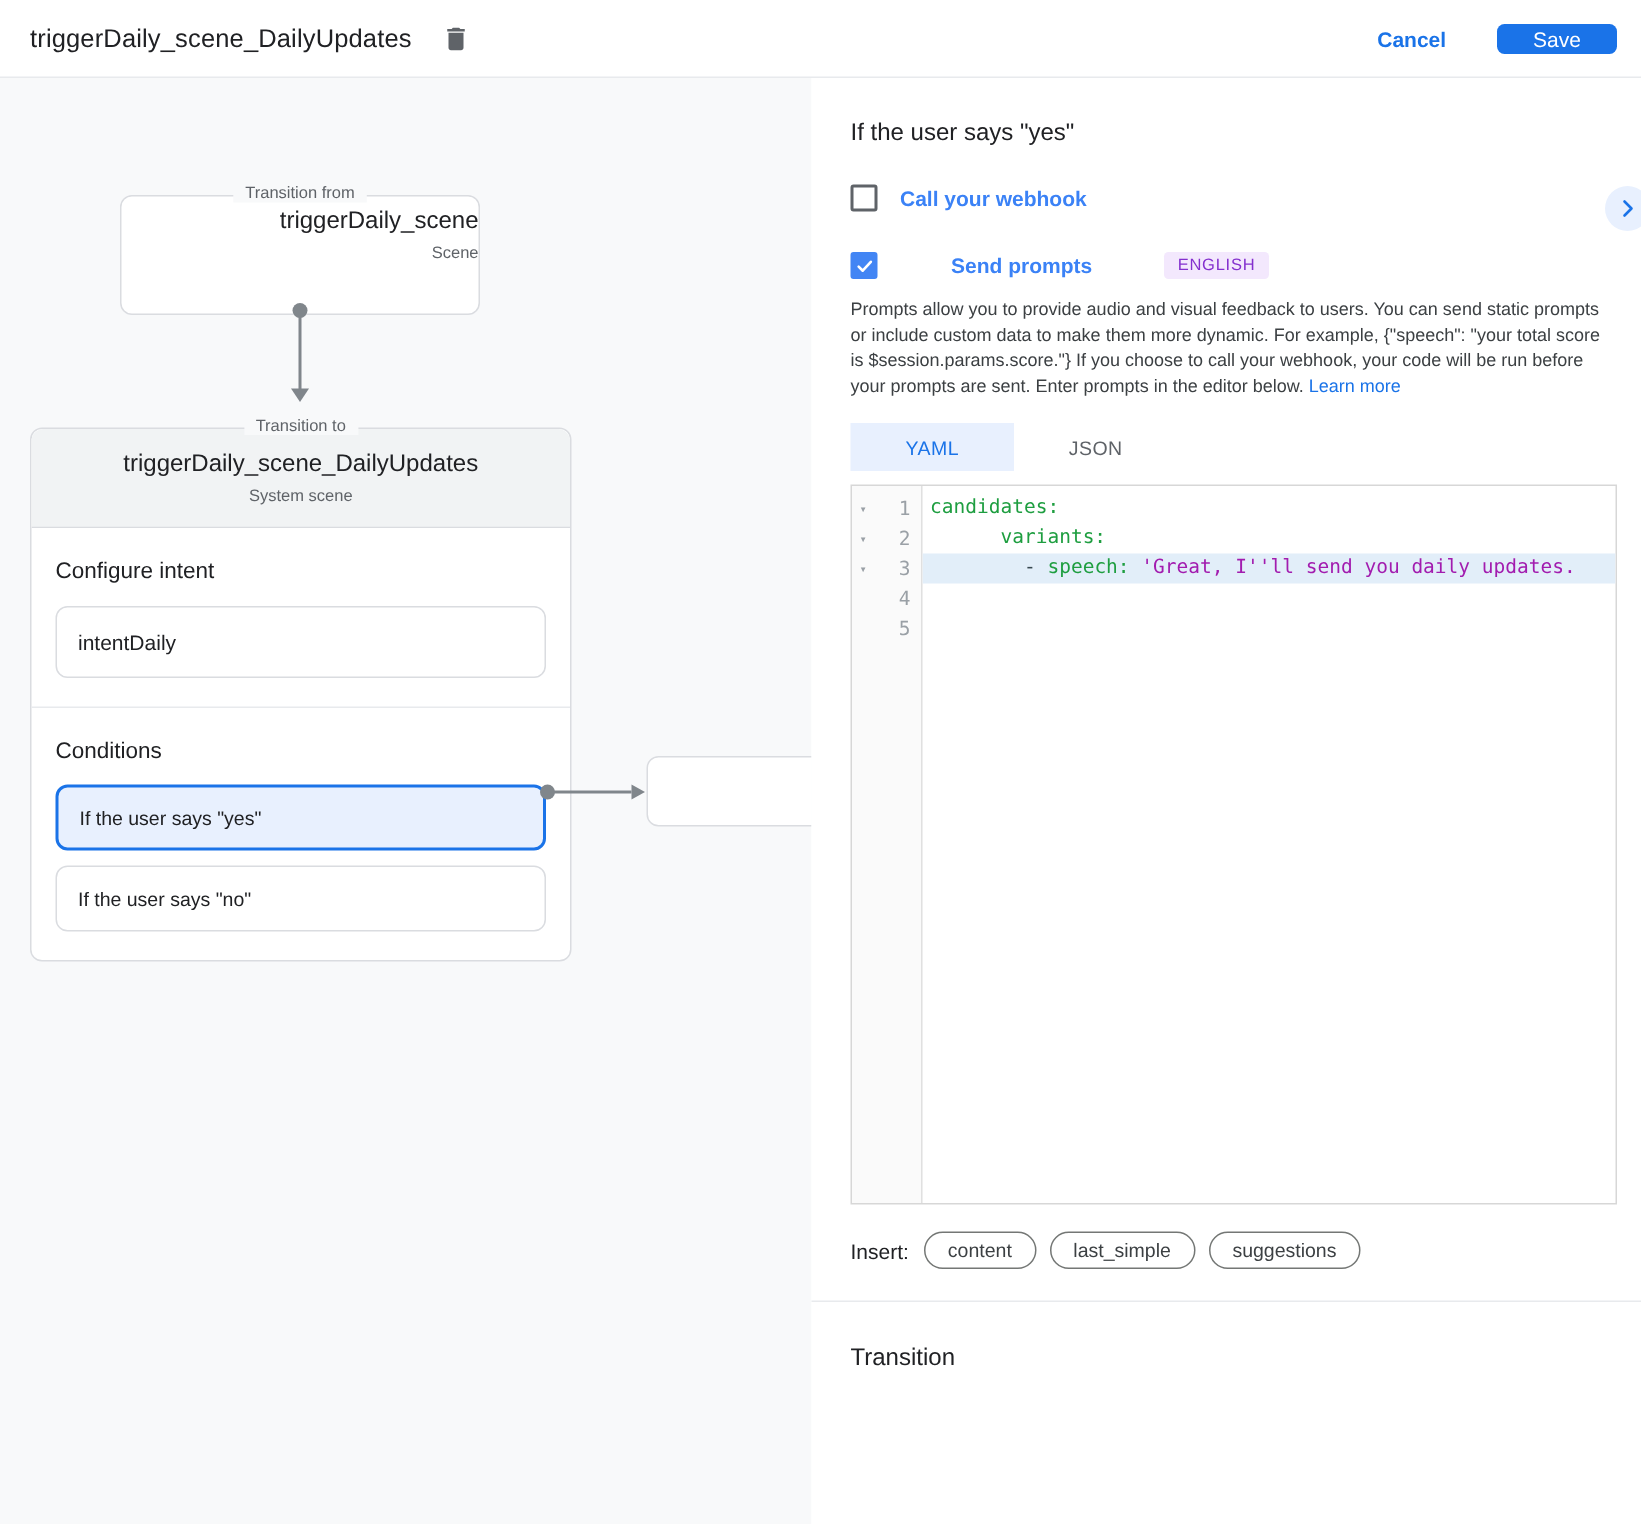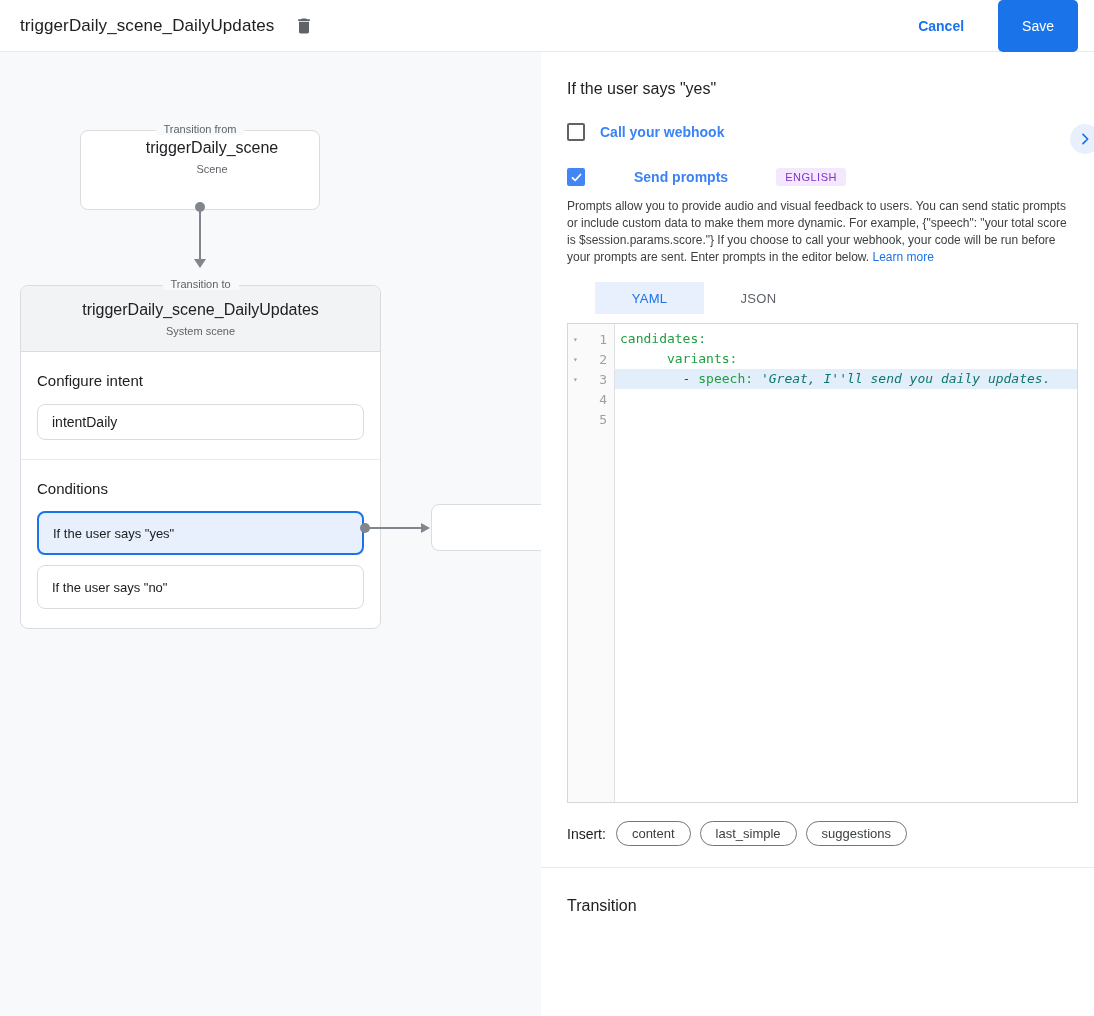--- a/index.html
+++ b/index.html
@@ -10,45 +10,45 @@
   .header { height: 52px; display: flex; align-items: center; padding: 0 16px 0 20px;
     border-bottom: 1px solid #e8eaed; background: #fff; }
   .header-title { font-size: 17px; color: #202124; letter-spacing: .1px; }
   .trash-btn { margin-left: 16px; background: none; border: none; cursor: pointer;
     display: flex; align-items: center; padding: 4px; }
   .header-spacer { flex: 1; }
   .btn-cancel { background: none; border: none; color: #1a73e8; font-size: 14px;
     font-weight: 700; padding: 8px 16px; margin-right: 18px; cursor: pointer;
     font-family: "Liberation Sans", sans-serif; }
   .btn-save { background: #1a73e8; border: none; color: #fff; font-size: 14px;
-    font-weight: 500; padding: 0 24px; height: 52px; border-radius: 5px; cursor: pointer;
+    font-weight: 500; padding: 0 24px; height: 20px; border-radius: 5px; cursor: pointer;
     font-family: "Liberation Sans", sans-serif; }
 
   
   .main { display: flex; height: 964px; }
   .canvas { position: relative; width: 541px; min-width: 541px; background: #f8f9fa;
     overflow: hidden; }
   .panel { flex: 1; background: #fff; padding: 0 16px 0 26px; position: relative; }
 
   
   .node { position: absolute; background: #fff; border: 1px solid #dadce0; border-radius: 8px; }
   .legend { position: absolute; top: -8px; left: 50%; transform: translateX(-50%);
     background: #f8f9fa; padding: 0 8px; font-size: 11px; color: #5f6368; white-space: nowrap; }
-  .from-box { left: 80px; top: 78px; width: 240px; height: 80px; text-align: center; padding-left: 24px; }
+  .from-box { left: 80px; top: 78px; width: 240px; height: 80px; text-align: right; padding-left: 24px; }
   .from-box .node-title { font-size: 16px; margin-top: 8px; }
   .node-subtitle { font-size: 11px; color: #5f6368; margin-top: 6px; }
 
   .to-box { left: 20px; top: 233px; width: 361px; }
   .to-head { background: #f1f3f4; border-bottom: 1px solid #dadce0; border-radius: 8px 8px 0 0;
     text-align: center; padding: 15px 8px 14px; }
   .to-head .node-title { font-size: 16px; }
   .to-section { padding: 20px 16px 19px; }
   .to-section + .to-section { border-top: 1px solid #e8eaed; }
   .section-label { font-size: 15px; color: #202124; }
-  .intent-box { margin-top: 15px; height: 36px; border: 1px solid #dadce0; border-radius: 8px;
+  .intent-box { margin-top: 15px; height: 48px; border: 1px solid #dadce0; border-radius: 8px;
     display: flex; align-items: center; padding-left: 14px; font-size: 14px; background: #fff; }
   .cond { margin-top: 14px; height: 44px; border: 1px solid #dadce0; border-radius: 8px;
     display: flex; align-items: center; padding-left: 14px; font-size: 13px; background: #fff;
     cursor: pointer; }
   .cond + .cond { margin-top: 10px; }
   .cond.sel { border: 2px solid #1a73e8; background: #e8f0fe; }
 
   .dot { position: absolute; width: 10px; height: 10px; border-radius: 50%; background: #80868b; }
   .vline { position: absolute; width: 2px; background: #80868b; }
   .hline { position: absolute; height: 2px; background: #80868b; }
@@ -71,37 +71,37 @@
     background: #fff; cursor: pointer; flex: none; }
   .checkbox.checked { background: #4285f4; border-color: #4285f4;
     display: flex; align-items: center; justify-content: center; }
   .check-label { margin-left: 15px; font-size: 14px; font-weight: 700; color: #3b82f6; }
   .lang-badge { margin-left: 14px; background: #f3e8fd; color: #8430ce; font-size: 11px;
     font-weight: 500; letter-spacing: .5px; padding: 3px 9px; border-radius: 3px; }
 
   .desc { margin-top: 12px; font-size: 12px; line-height: 17px; color: #3c4043; max-width: 520px; }
   .link { color: #1a73e8; text-decoration: none; cursor: pointer; }
 
-  .tabs { display: flex; margin-top: 16px; margin-left: 28px; }
+  .tabs { display: flex; margin-top: 16px; }
   .tab { width: 109px; height: 32px; display: flex; align-items: center; justify-content: center;
     font-size: 13px; font-weight: 500; letter-spacing: .3px; color: #5f6368; cursor: pointer; }
   .tab.sel { background: #e8f0fe; color: #1a73e8; }
 
   .editor { margin-top: 9px; height: 480px; border: 1px solid #d7d7d7; display: flex;
     font-family: "DejaVu Sans Mono", monospace; font-size: 13px; background: #fff; }
   .gutter { width: 47px; background: #fafafa; border-right: 1px solid #e0e0e0; flex: none;
     padding-top: 5px; }
   .gutter-row { height: 20px; display: flex; align-items: center; }
   .fold { width: 15px; text-align: center; color: #9aa0a6; font-size: 8px; }
   .lnum { flex: 1; text-align: right; padding-right: 7px; color: #9aa0a6; }
   .code { flex: 1; overflow: hidden; padding-top: 5px; }
   .code-row { height: 20px; line-height: 20px; white-space: pre; padding-left: 5px; }
   .code-row.hl { background: #e2eef9; }
   .tok-key { color: #1e9e40; }
-  .tok-str { color: #0f766e; font-style: italic; }
+  .tok-str { color: #a21caf; }
   .tok-plain { color: #37474f; }
 
   .insert-row { display: flex; align-items: center; margin-top: 18px; }
   .insert-label { font-size: 14px; color: #202124; margin-right: 10px; }
   .chip { border: 1px solid #747775; border-radius: 14px; background: #fff; color: #3c4043;
     font-size: 13px; padding: 4px 15px; margin-right: 9px; cursor: pointer;
     font-family: "Liberation Sans", sans-serif; }
 
   .section-divider { border: none; border-top: 1px solid #e8eaed; margin: 21px -16px 0 -26px; }
 

